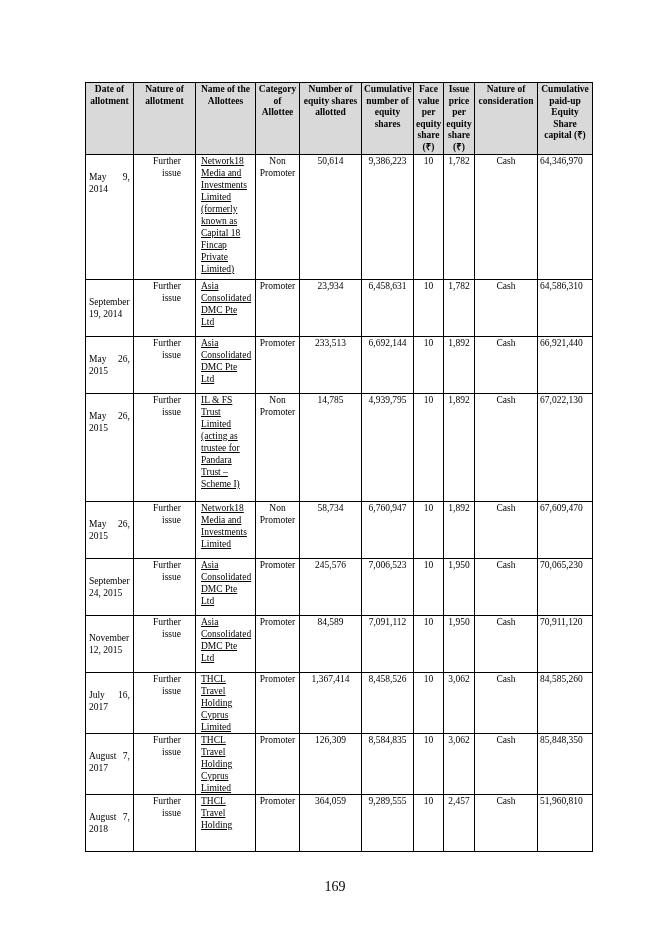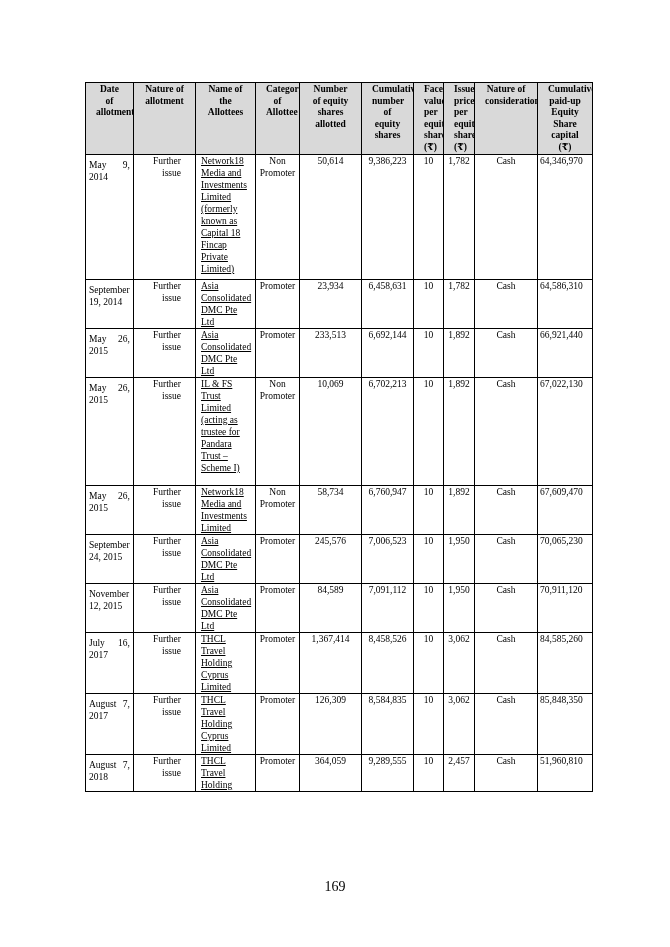--- a/index.html
+++ b/index.html
@@ -32,28 +32,29 @@
     vertical-align: top;
     font-size: 9.5px;
     overflow: hidden;
     word-wrap: normal;
   }
   .allotment-table th {
     background: var(--header-bg, #d9d9d9);
     font-weight: bold;
     text-align: center;
     line-height: 11.5px;
-    padding: 1px 10px;
+    padding: 1px 2px;
+    font-family: Liberation Serif, serif;
   }
   .allotment-table td {
     line-height: 12px;
     padding: 0 2px;
     background: #ffffff;
   }
-  td.c-date   { text-align: justify; padding: 4px 3px; }
+  td.c-date   { text-align: justify; padding: 16px 3px; }
   td.c-nature { text-align: right; padding: 0 14px 0 2px; }
   td.c-name   { text-align: left; padding: 0 5px; text-decoration: underline; }
   td.c-center { text-align: center; }
   td.c-right  { text-align: left; }
   .page-number {
     position: absolute;
     left: 0;
     top: 879px;
     width: 670px;
     text-align: center;
@@ -127,22 +128,22 @@
           <td class="c-center">10</td>
           <td class="c-center">1,892</td>
           <td class="c-center">Cash</td>
           <td class="c-right">66,921,440</td>
         </tr>
         <tr style="height: 108px;">
           <td class="c-date">May 26, 2015</td>
           <td class="c-nature">Further issue</td>
           <td class="c-name">IL &amp; FS Trust Limited (acting as trustee for Pandara Trust – Scheme I)</td>
           <td class="c-center">Non Promoter</td>
-          <td class="c-center">10,069</td>
-          <td class="c-center">6,702,213</td>
+          <td class="c-center">14,785</td>
+          <td class="c-center">4,939,795</td>
           <td class="c-center">10</td>
           <td class="c-center">1,892</td>
           <td class="c-center">Cash</td>
           <td class="c-right">67,022,130</td>
         </tr>
         <tr style="height: 49px;">
           <td class="c-date">May 26, 2015</td>
           <td class="c-nature">Further issue</td>
           <td class="c-name">Network18 Media and Investments Limited</td>
           <td class="c-center">Non Promoter</td>

